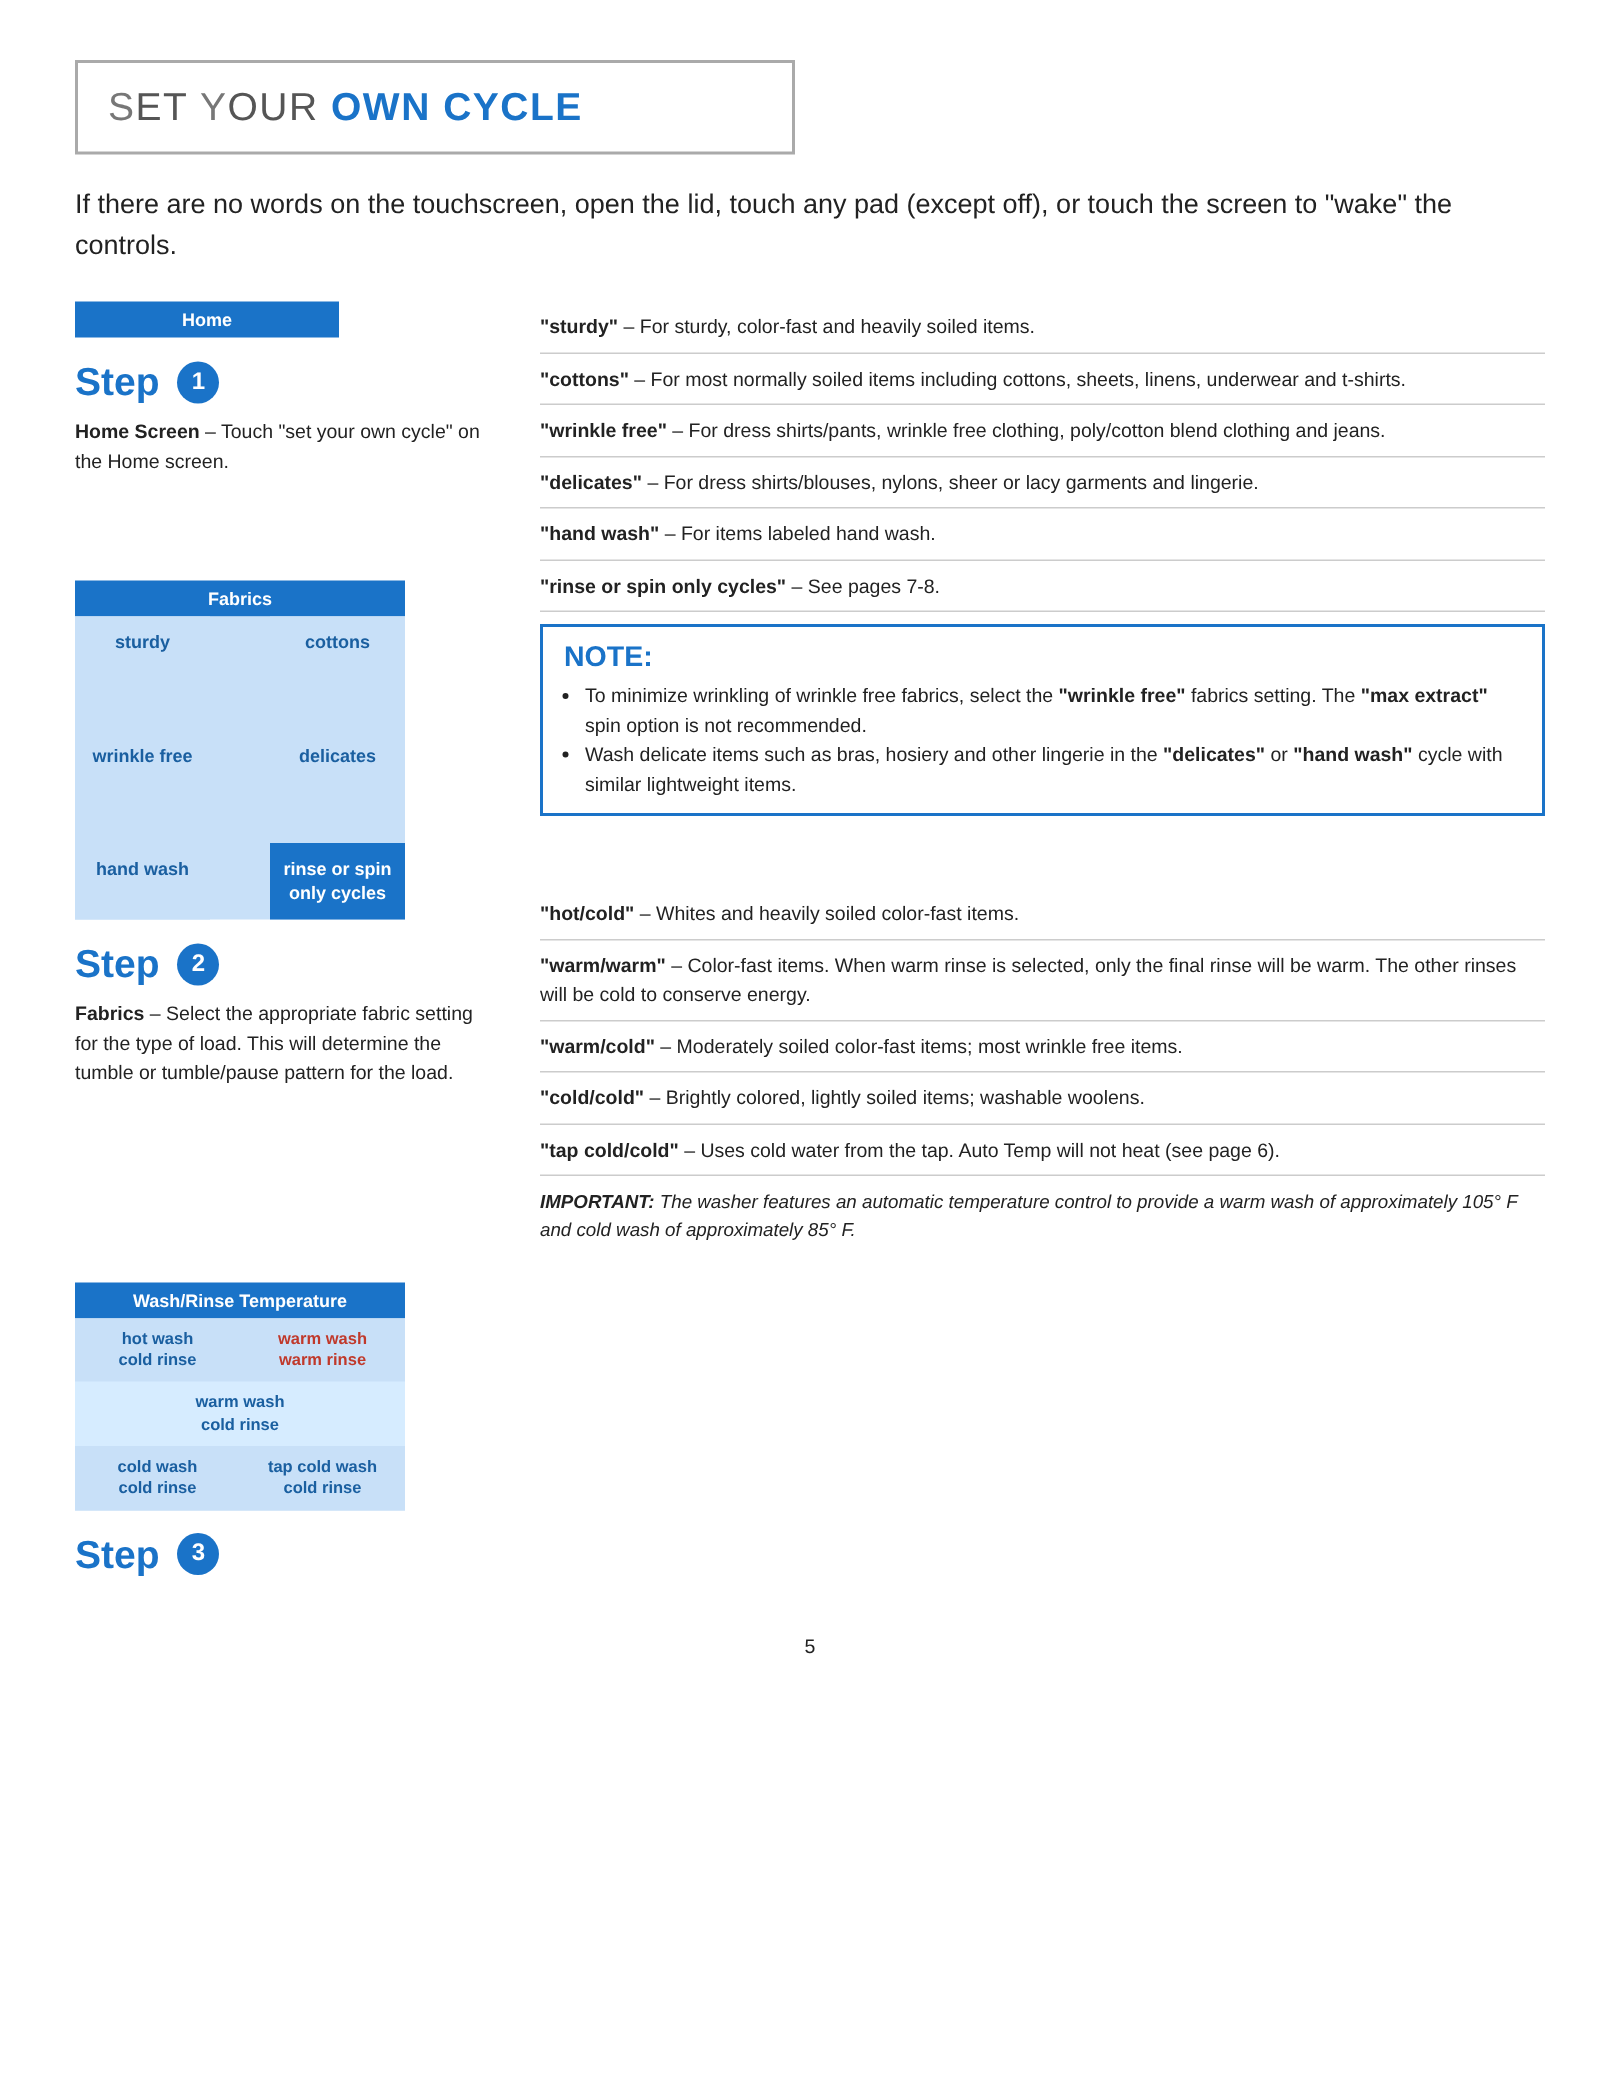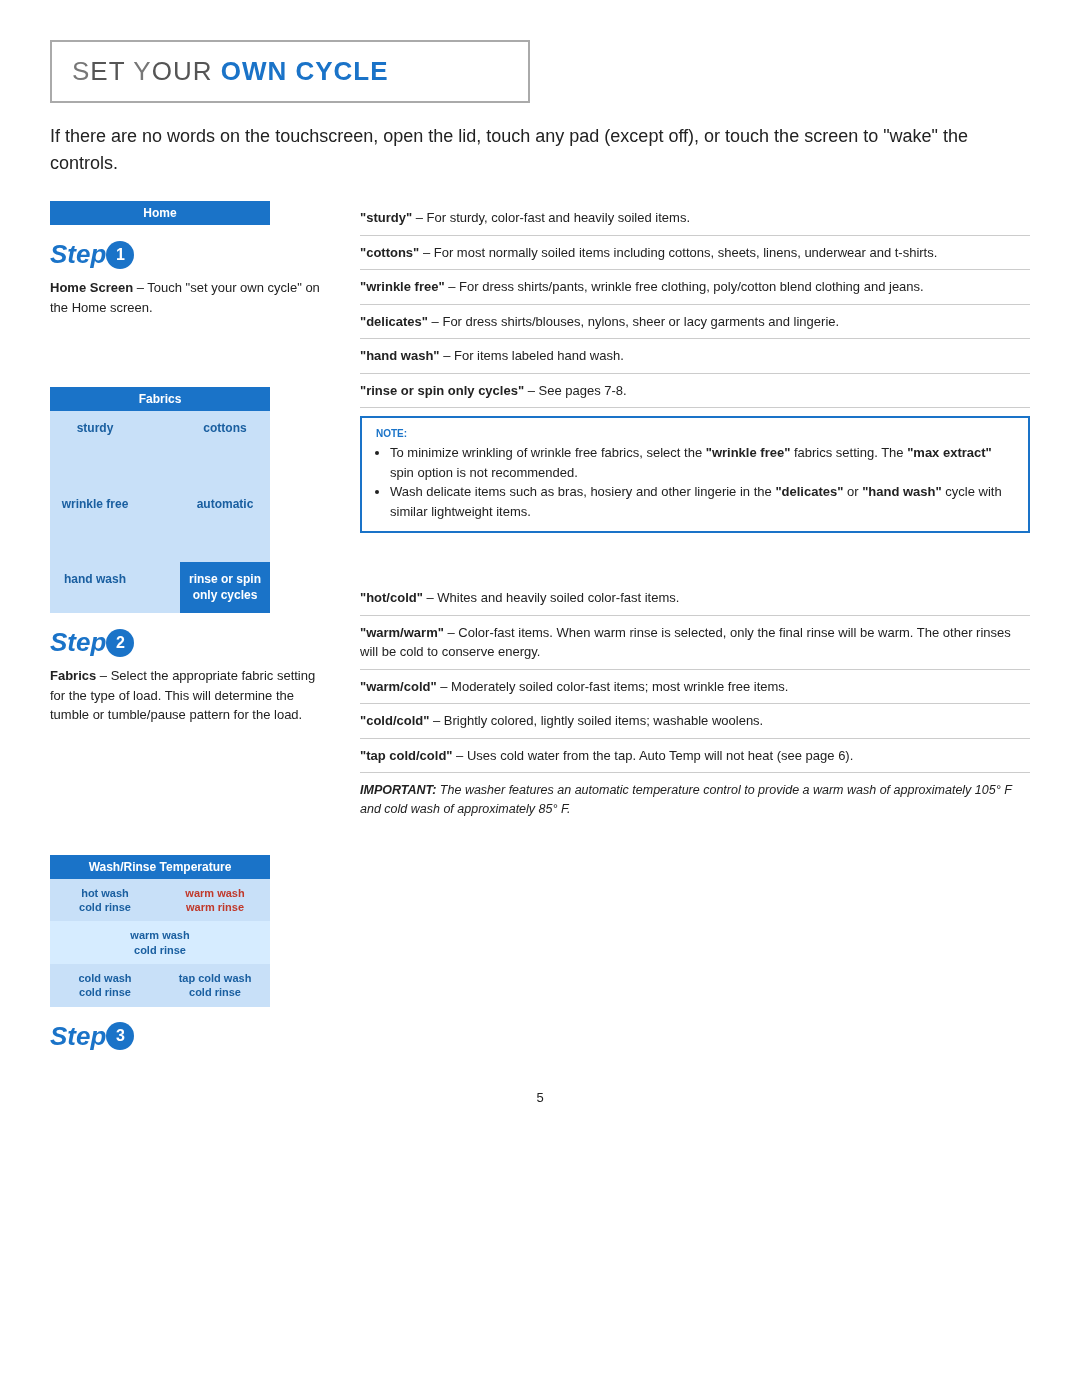--- a/index.html
+++ b/index.html
@@ -44,21 +44,21 @@
     .left-col {
       width: 280px;
       flex-shrink: 0;
     }
     .right-col {
       flex: 1;
     }
 
     
     .home-widget {
-      width: 220px;
+      width: 176px;
       margin-bottom: 14px;
     }
     .widget-title-bar {
       background: #1a73c8;
       color: #fff;
       font-size: 12px;
       font-weight: bold;
       text-align: center;
       padding: 5px 0;
     }
@@ -83,22 +83,21 @@
     
     .step-heading {
       display: flex;
       align-items: center;
       margin: 10px 0 8px 0;
     }
     .step-text {
       font-size: 26px;
       font-weight: bold;
       color: #1a73c8;
-      margin-right: 0;
-      font-style: italic;
+      margin-right: 12px;
     }
     .step-number-circle {
       width: 28px;
       height: 28px;
       background: #1a73c8;
       color: white;
       border-radius: 50%;
       display: flex;
       align-items: center;
       justify-content: center;
@@ -140,21 +139,21 @@
 
     
     .note-box {
       border: 2px solid #1a73c8;
       padding: 10px 14px;
       margin: 8px 0;
     }
     .note-box .note-title {
       color: #1a73c8;
       font-weight: bold;
-      font-size: 10px;
+      font-size: 19px;
       margin-bottom: 4px;
     }
     .note-box ul {
       margin-left: 14px;
       font-size: 13px;
       line-height: 1.5;
     }
 
     
     .wash-widget {
@@ -239,21 +238,21 @@
 
     <div class="step-spacer"></div>
     <div class="step-spacer"></div>
 
     <div class="fabrics-widget">
       <div class="widget-title-bar">Fabrics</div>
       <div class="widget-grid">
         <div class="widget-cell">sturdy</div>
         <div class="widget-cell">cottons</div>
         <div class="widget-cell">wrinkle free</div>
-        <div class="widget-cell">automatic</div>
+        <div class="widget-cell">delicates</div>
         <div class="widget-cell">hand wash</div>
         <div class="widget-cell last-right">rinse or spin<br>only cycles</div>
       </div>
     </div>
 
     <div class="step-heading">
       <span class="step-text">Step</span>
       <div class="step-number-circle">
         <span>2</span>
       </div>

